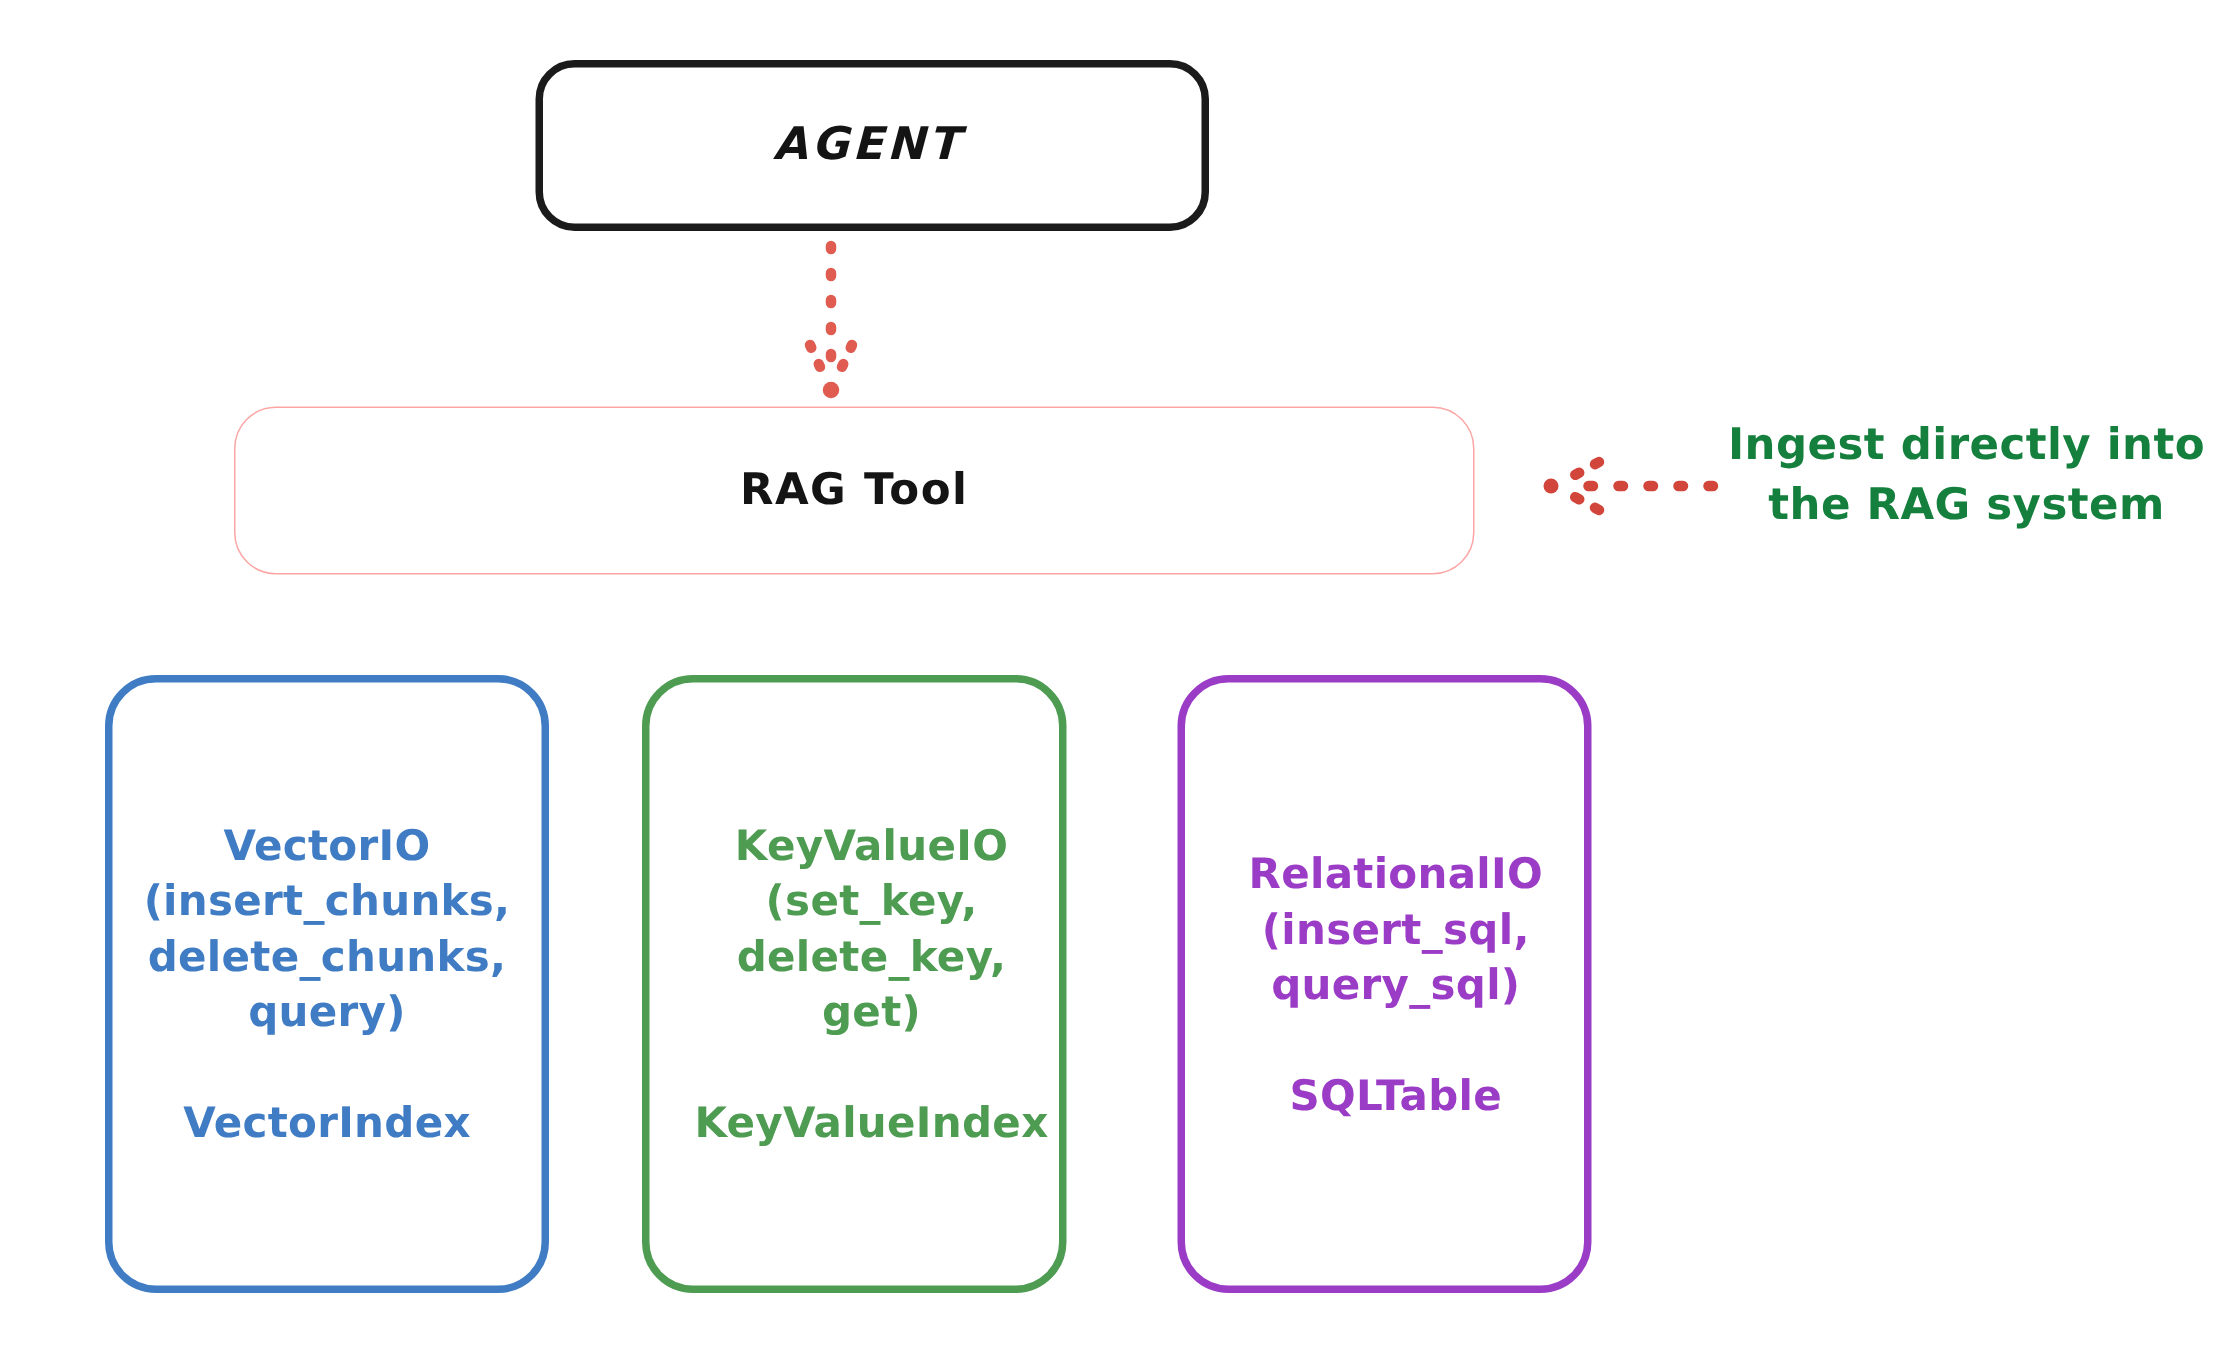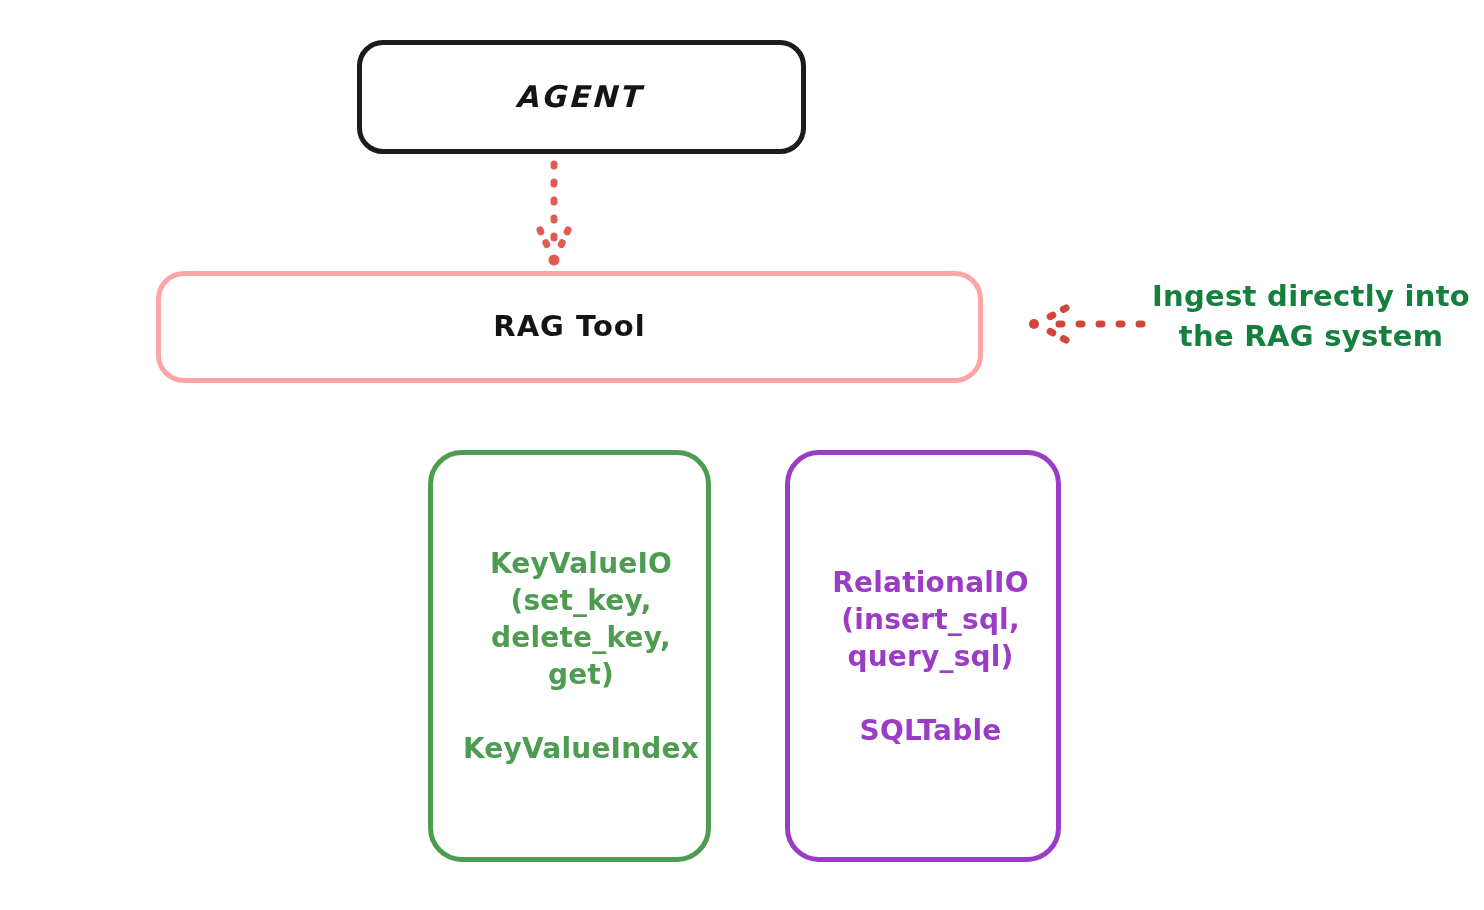--- a/index.html
+++ b/index.html
@@ -51,21 +51,21 @@
     letter-spacing: 2.5px;
     transform: skewX(-4deg);
   }
 
   
   #ragtool-node {
     left: 156px;
     top: 271px;
     width: 827px;
     height: 112px;
-    border: 5px solid #fca5a5;
+    border: 1px solid #fca5a5;
     border-radius: 28px;
     align-items: center;
   }
   #ragtool-node .node-label {
     font-family: "DejaVu Sans", sans-serif;
     font-weight: 600;
     font-size: 29px;
     color: #141414;
     letter-spacing: 1px;
   }
@@ -169,20 +169,28 @@
     <g stroke="#d2453a" stroke-width="7" stroke-linecap="round" fill="none">
       <line x1="44" y1="12" x2="20" y2="25" stroke-dasharray="3 12"></line>
       <line x1="44" y1="44" x2="20" y2="31" stroke-dasharray="3 12"></line>
     </g>
     <circle cx="12" cy="28" r="5" fill="#d2453a"></circle>
   </svg>
 
   <div id="ingest-note">Ingest directly into
 the RAG system</div>
 
+  <div class="node cap-node" id="vectorio-node">
+    <span class="node-label">VectorIO
+(insert_chunks,
+delete_chunks,
+query)
+
+VectorIndex</span>
+  </div>
 
   <div class="node cap-node" id="keyvalueio-node">
     <span class="node-label">KeyValueIO
 (set_key,
 delete_key, get)
 
 KeyValueIndex</span>
   </div>
 
   <div class="node cap-node" id="relationalio-node">

